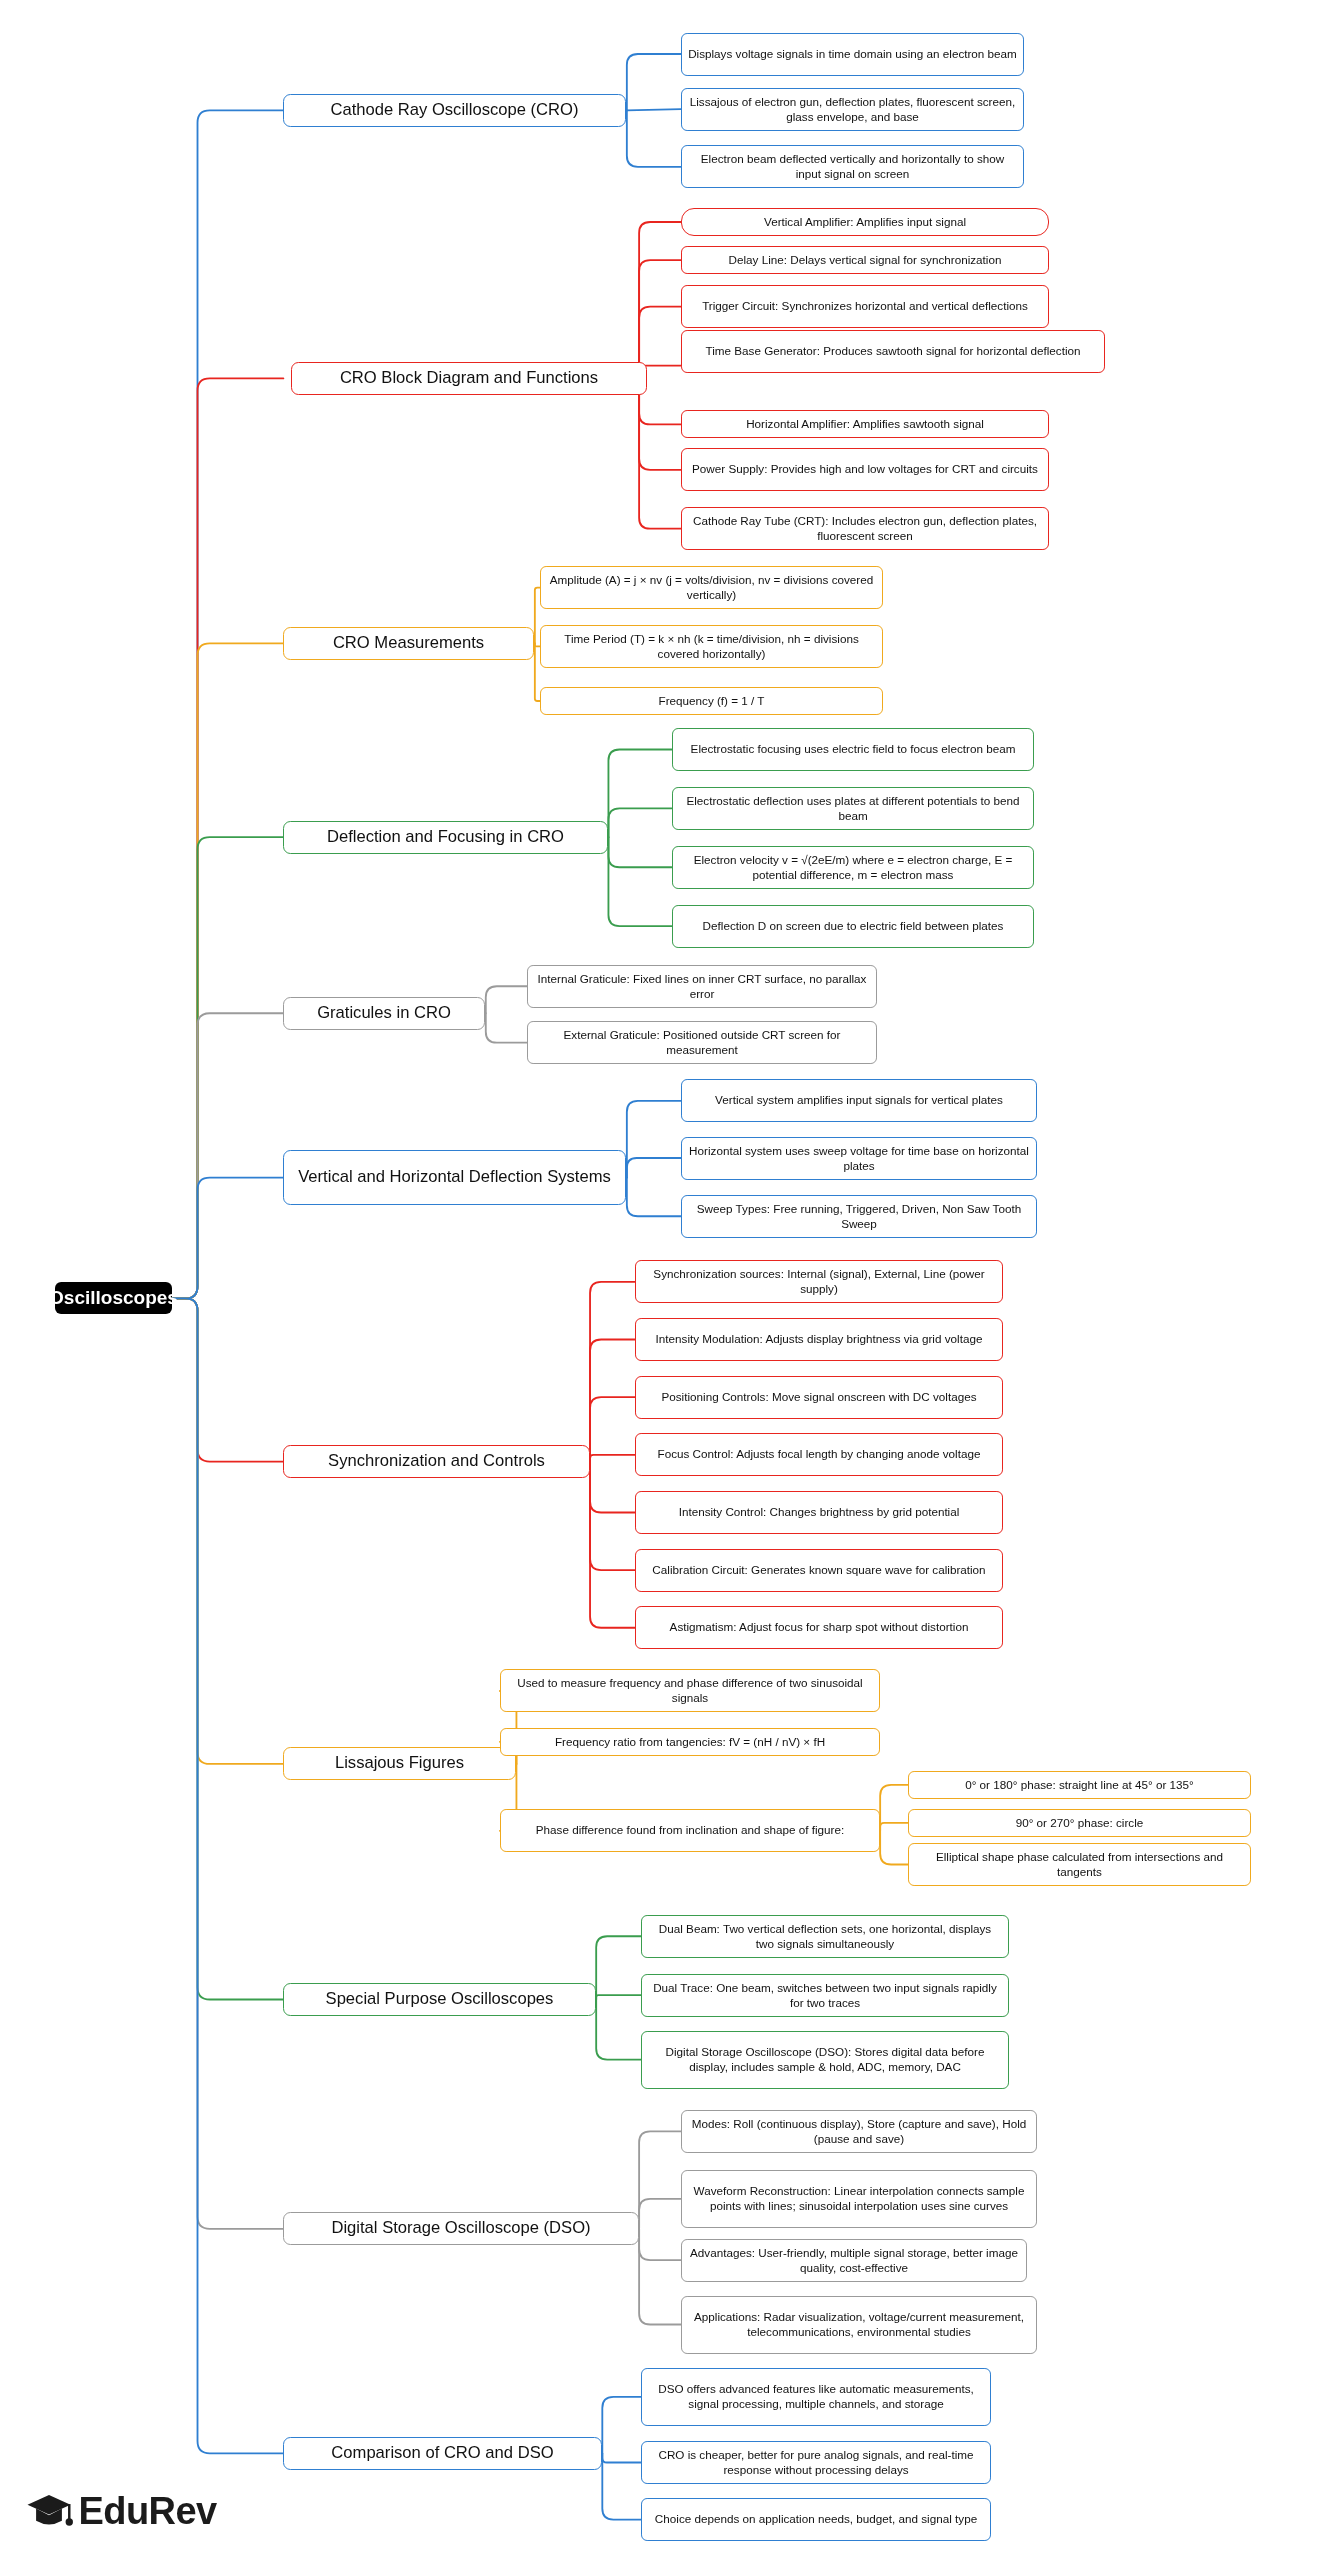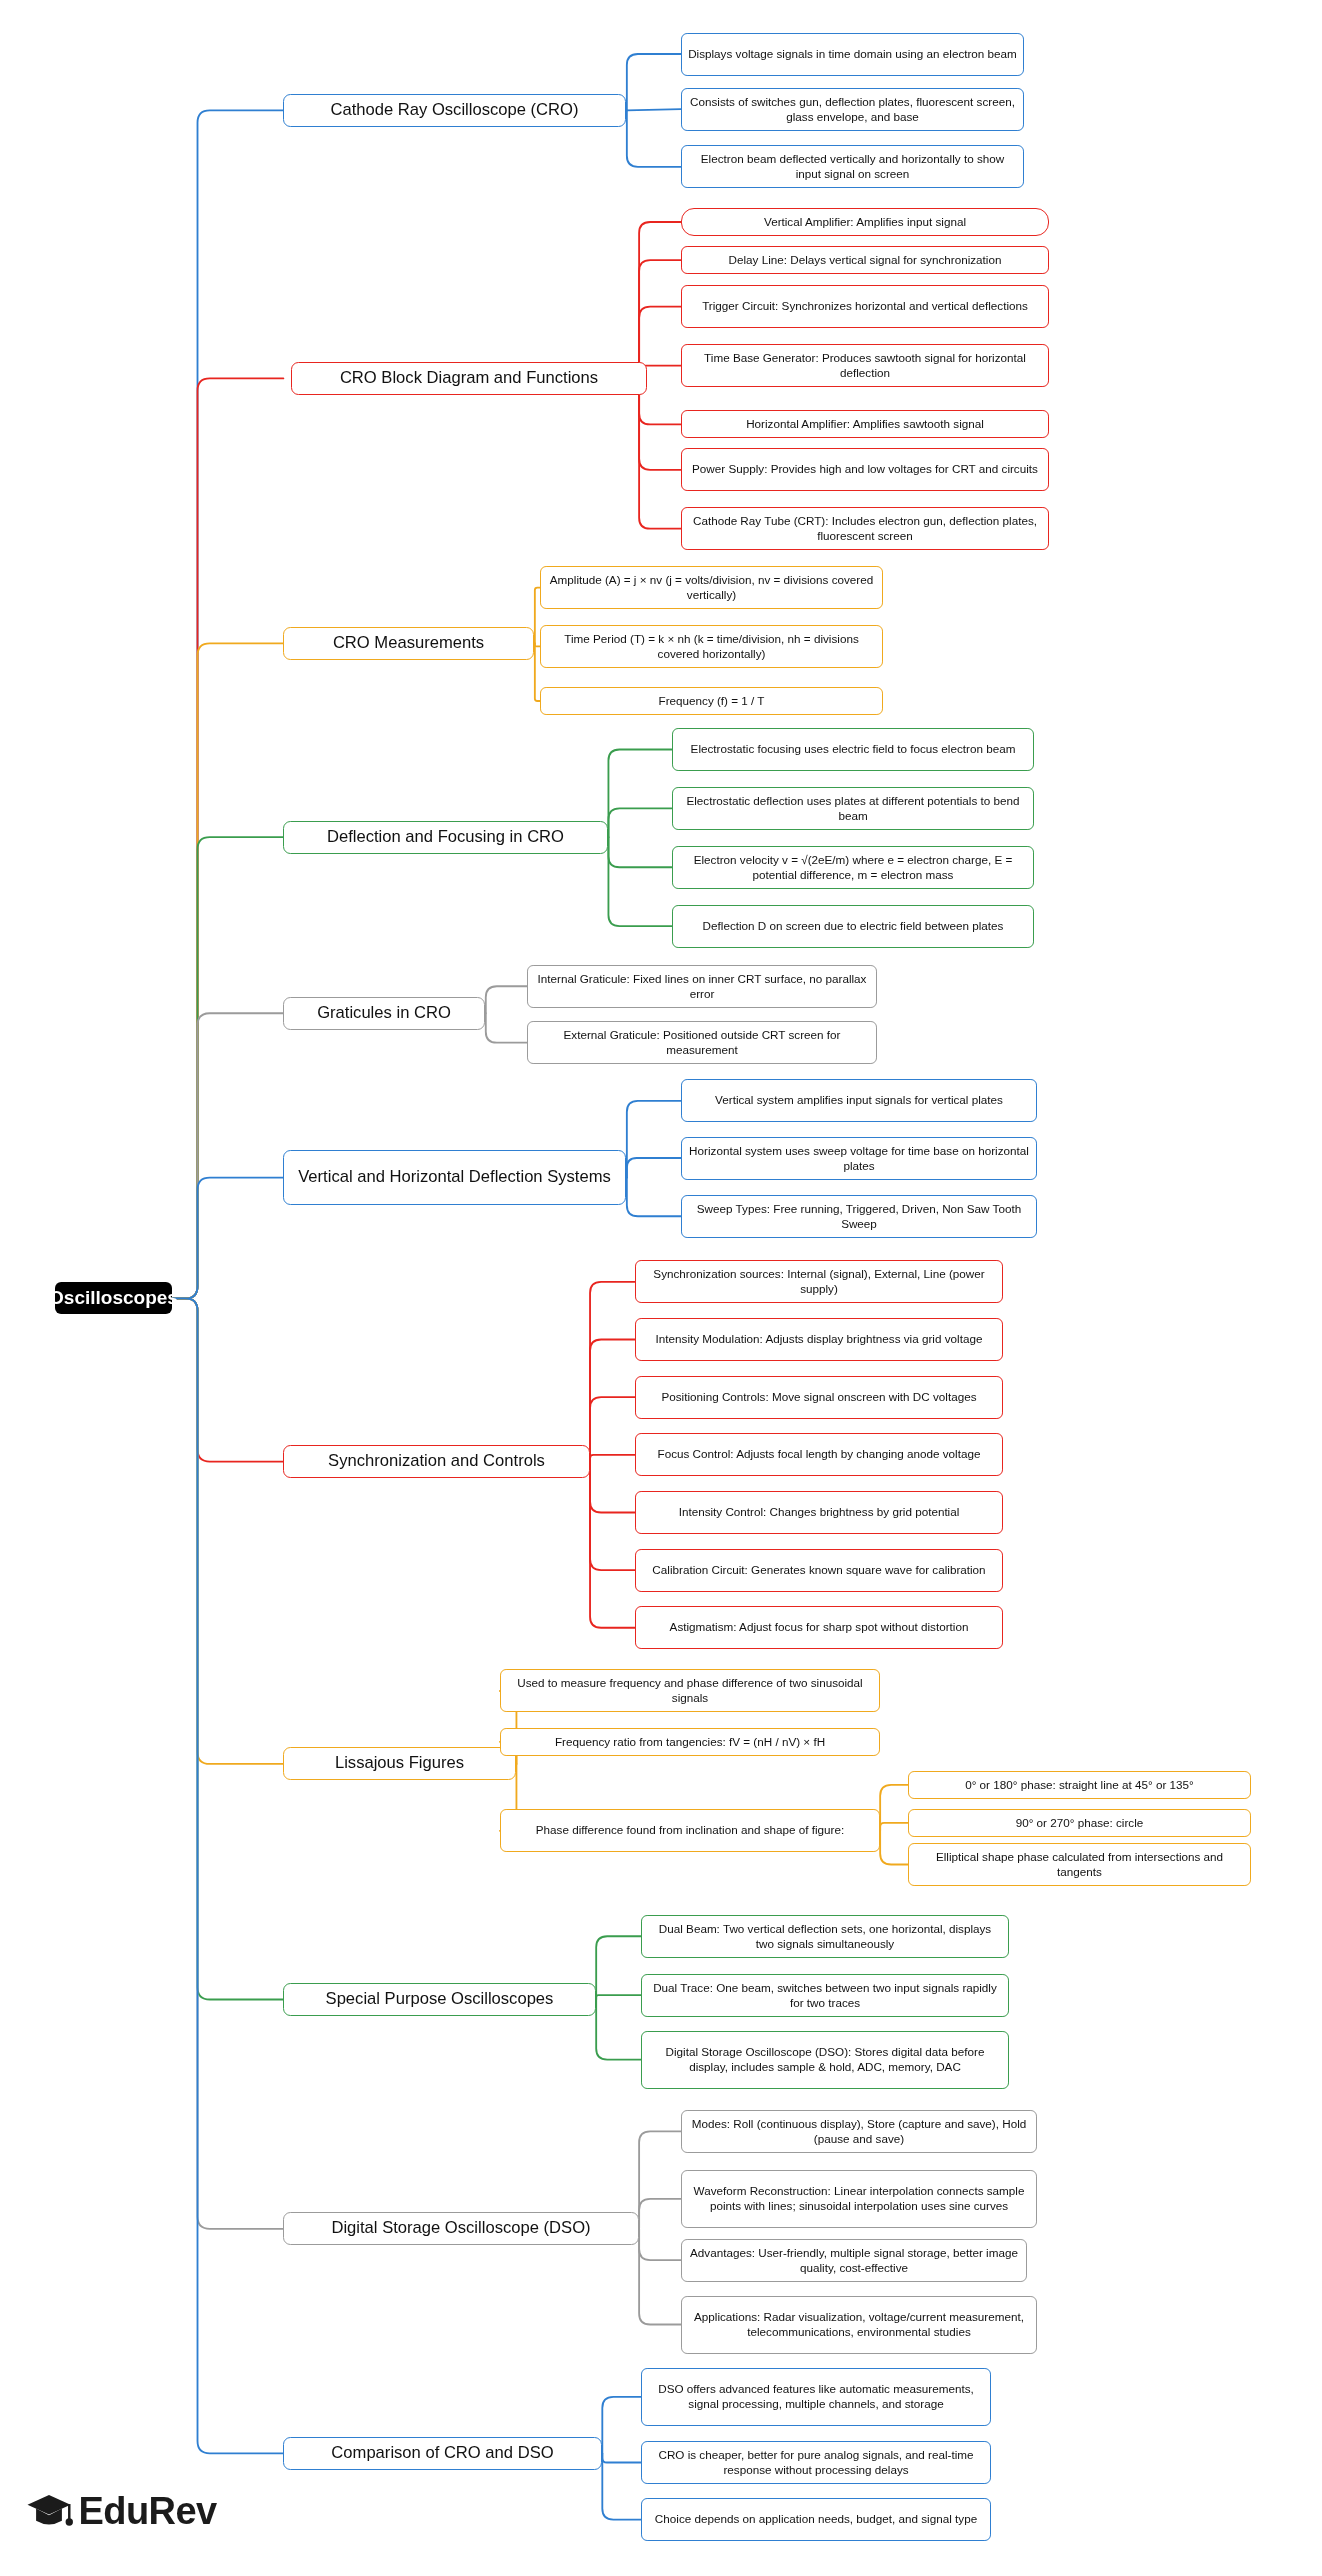--- a/index.html
+++ b/index.html
@@ -151,38 +151,38 @@
       <div class="node root" style="left: 55px; top: 1282px; width: 117px; height: 32px;">
         <span>Oscilloscopes</span>
       </div>
       <div class="node branch" style="left: 283px; top: 94px; width: 343px; min-height: 33px; height: 33px; border-color: rgb(47, 127, 209);">
         <span>Cathode Ray Oscilloscope (CRO)</span>
       </div>
       <div class="node leaf" style="left: 681px; top: 32.5px; width: 343px; min-height: 43px; height: 43px; border-color: rgb(47, 127, 209);">
         <span>Displays voltage signals in time domain using an electron beam</span>
       </div>
       <div class="node leaf" style="left: 681px; top: 88px; width: 343px; min-height: 43px; height: 43px; border-color: rgb(47, 127, 209);">
-        <span>Consists of switches gun, deflection plates, fluorescent screen, glass envelope, and base</span>
+        <span>Lissajous of electron gun, deflection plates, fluorescent screen, glass envelope, and base</span>
       </div>
       <div class="node leaf" style="left: 681px; top: 145px; width: 343px; min-height: 43px; height: 43px; border-color: rgb(47, 127, 209);">
         <span>Electron beam deflected vertically and horizontally to show input signal on screen</span>
       </div>
       <div class="node branch" style="left: 291px; top: 362px; width: 356px; min-height: 33px; height: 33px; border-color: rgb(232, 37, 31);">
         <span>CRO Block Diagram and Functions</span>
       </div>
       <div class="node leaf" style="left: 681px; top: 208px; width: 368px; min-height: 28px; height: 28px; border-color: rgb(232, 37, 31); border-radius: 13px;">
         <span>Vertical Amplifier: Amplifies input signal</span>
       </div>
       <div class="node leaf" style="left: 681px; top: 246px; width: 368px; min-height: 28px; height: 28px; border-color: rgb(232, 37, 31);">
         <span>Delay Line: Delays vertical signal for synchronization</span>
       </div>
       <div class="node leaf" style="left: 681px; top: 285px; width: 368px; min-height: 43px; height: 43px; border-color: rgb(232, 37, 31);">
         <span>Trigger Circuit: Synchronizes horizontal and vertical deflections</span>
       </div>
-      <div class="node leaf" style="left: 681px; top: 344px; width: 368px; min-height: 43px; height: 43px; border-color: rgb(232, 37, 31);">
+      <div class="node leaf" style="left: 681px; top: 330px; width: 424px; min-height: 43px; height: 43px; border-color: rgb(232, 37, 31);">
         <span>Time Base Generator: Produces sawtooth signal for horizontal deflection</span>
       </div>
       <div class="node leaf" style="left: 681px; top: 410px; width: 368px; min-height: 28px; height: 28px; border-color: rgb(232, 37, 31);">
         <span>Horizontal Amplifier: Amplifies sawtooth signal</span>
       </div>
       <div class="node leaf" style="left: 681px; top: 448px; width: 368px; min-height: 43px; height: 43px; border-color: rgb(232, 37, 31);">
         <span>Power Supply: Provides high and low voltages for CRT and circuits</span>
       </div>
       <div class="node leaf" style="left: 681px; top: 507px; width: 368px; min-height: 43px; height: 43px; border-color: rgb(232, 37, 31);">
         <span>Cathode Ray Tube (CRT): Includes electron gun, deflection plates, fluorescent screen</span>

